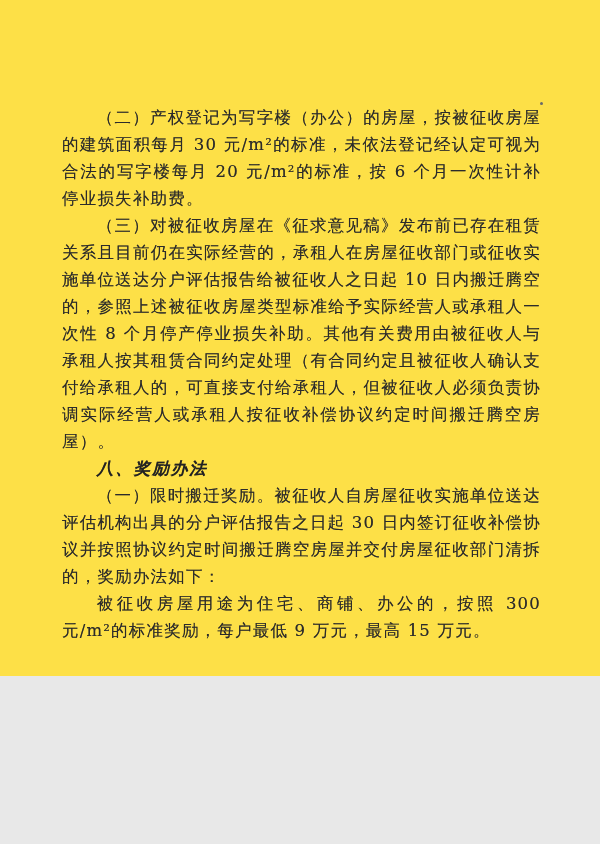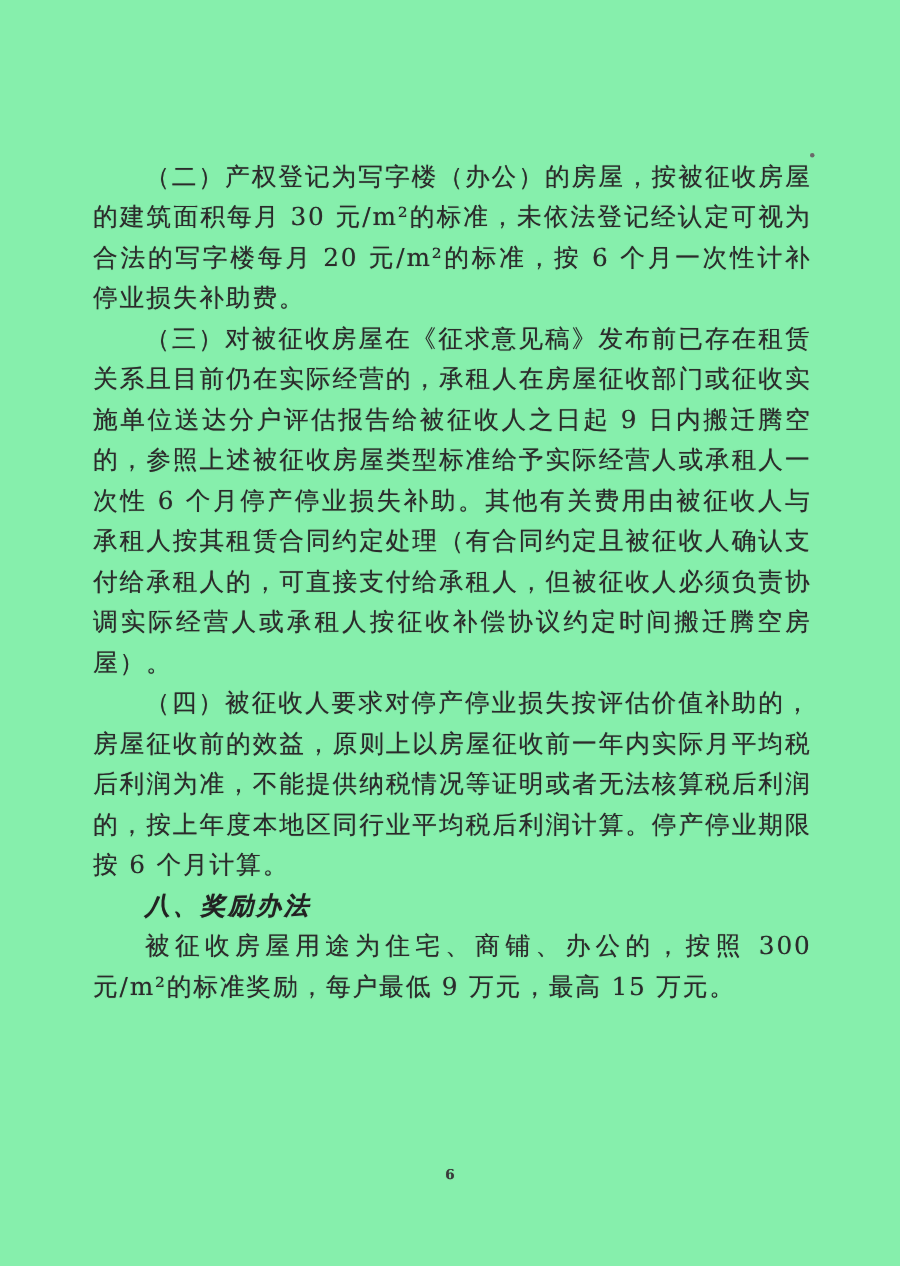--- a/index.html
+++ b/index.html
@@ -7,22 +7,22 @@
   html, body {
     width: 600px;
     height: 844px;
     background: #e8e8e8;
     font-family: "DejaVu Serif", "Liberation Serif", serif;
   }
 
   .page {
     position: relative;
     width: 600px;
-    height: 844px;
-    background: #86efac;
+    height: 676px;
+    background: #fde047;
     overflow: hidden;
   }
 
   .doc-body {
     position: absolute;
     top: 104px;
     left: 62px;
     width: 479px;
     color: #2b2b2b;
     font-size: 16.5px;
@@ -72,21 +72,21 @@
 </style>
 </head>
 <body>
 
 <div class="page">
 
   <span class="artifact-dot"></span>
 
   <div class="doc-body">
     <p class="para">（二）产权登记为写字楼（办公）的房屋，按被征收房屋的建筑面积每月 30 元/m²的标准，未依法登记经认定可视为合法的写字楼每月 20 元/m²的标准，按 6 个月一次性计补停业损失补助费。</p>
-    <p class="para">（三）对被征收房屋在《征求意见稿》发布前已存在租赁关系且目前仍在实际经营的，承租人在房屋征收部门或征收实施单位送达分户评估报告给被征收人之日起 9 日内搬迁腾空的，参照上述被征收房屋类型标准给予实际经营人或承租人一次性 6 个月停产停业损失补助。其他有关费用由被征收人与承租人按其租赁合同约定处理（有合同约定且被征收人确认支付给承租人的，可直接支付给承租人，但被征收人必须负责协调实际经营人或承租人按征收补偿协议约定时间搬迁腾空房屋）。</p>
-    <p class="para">（四）被征收人要求对停产停业损失按评估价值补助的，房屋征收前的效益，原则上以房屋征收前一年内实际月平均税后利润为准，不能提供纳税情况等证明或者无法核算税后利润的，按上年度本地区同行业平均税后利润计算。停产停业期限按 6 个月计算。</p>
+    <p class="para">（三）对被征收房屋在《征求意见稿》发布前已存在租赁关系且目前仍在实际经营的，承租人在房屋征收部门或征收实施单位送达分户评估报告给被征收人之日起 10 日内搬迁腾空的，参照上述被征收房屋类型标准给予实际经营人或承租人一次性 8 个月停产停业损失补助。其他有关费用由被征收人与承租人按其租赁合同约定处理（有合同约定且被征收人确认支付给承租人的，可直接支付给承租人，但被征收人必须负责协调实际经营人或承租人按征收补偿协议约定时间搬迁腾空房屋）。</p>
     <p class="heading">八、奖励办法</p>
+    <p class="para">（一）限时搬迁奖励。被征收人自房屋征收实施单位送达评估机构出具的分户评估报告之日起 30 日内签订征收补偿协议并按照协议约定时间搬迁腾空房屋并交付房屋征收部门清拆的，奖励办法如下：</p>
     <p class="para">被征收房屋用途为住宅、商铺、办公的，按照 300 元/m²的标准奖励，每户最低 9 万元，最高 15 万元。</p>
   </div>
 
   <div class="page-number">6</div>
 
 </div>
 
 </body></html>

